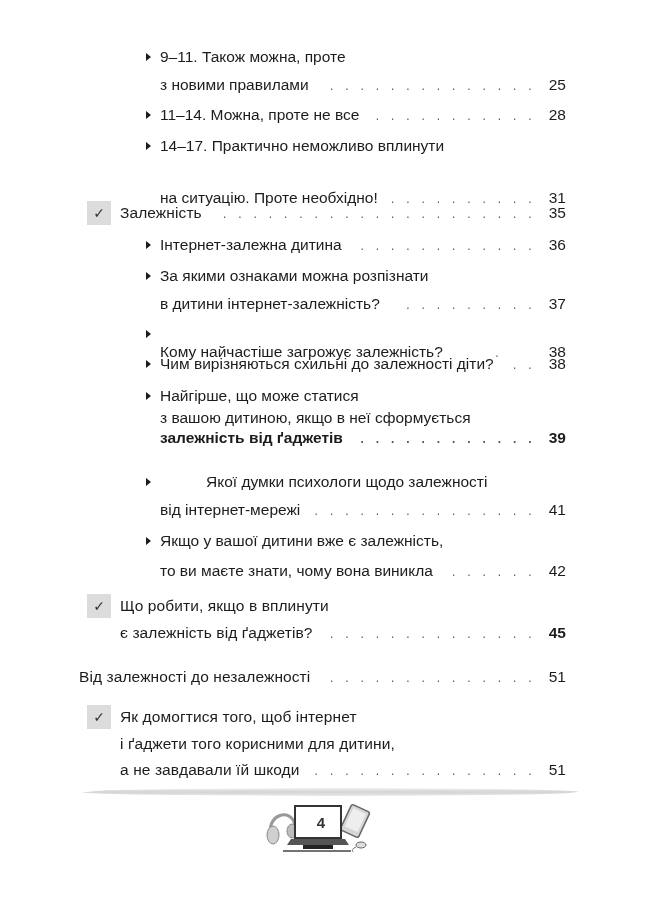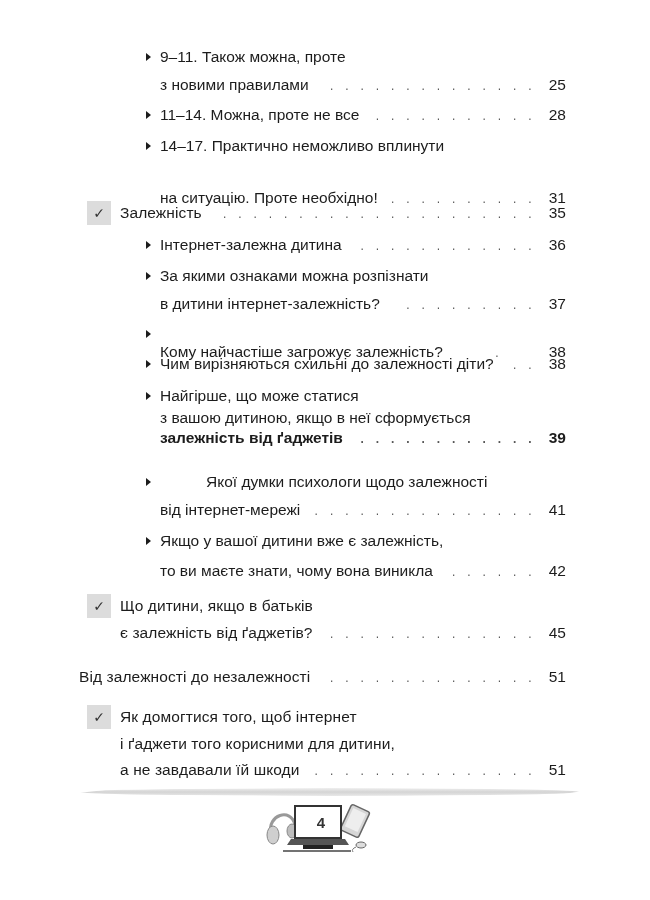--- a/index.html
+++ b/index.html
@@ -142,26 +142,26 @@
     <span class="txt">Якщо у вашої дитини вже є залежність,</span>
   </div>
   <div class="line" style="left:160px; top:560px; width:406px;">
     <span class="txt">то ви маєте знати, чому вона виникла</span>
     <span class="dots">. . . . . . . . . . . . . . . . . . . . . . . . . . . . . . . . . . . . . . . . . . . . . . . . . . . . . . . . .</span>
     <span class="pg">42</span>
   </div>
 
   <span class="check" style="left:87px; top:594px;">✓</span>
   <div class="line bold" style="left:120px; top:595px;">
-    <span class="txt">Що дитини, якщо в батьків</span>
+    <span class="txt">Що робити, якщо в вплинути</span>
   </div>
   <div class="line bold" style="left:120px; top:622px; width:446px;">
     <span class="txt">є залежність від ґаджетів?</span>
     <span class="dots">. . . . . . . . . . . . . . . . . . . . . . . . . . . . . . . . . . . . . . . . . . . . . . . . . . . . . . . . .</span>
-    <span class="pg" style="font-weight:normal">45</span>
+    <span class="pg" style="font-weight:bold">45</span>
   </div>
 
   <div class="line bold" style="left:79px; top:666px; width:487px;">
     <span class="txt">Від залежності до незалежності</span>
     <span class="dots">. . . . . . . . . . . . . . . . . . . . . . . . . . . . . . . . . . . . . . . . . . . . . . . . . . . . . . . . .</span>
     <span class="pg" style="font-weight:normal">51</span>
   </div>
 
   <span class="check" style="left:87px; top:705px;">✓</span>
   <div class="line bold" style="left:120px; top:706px;">

